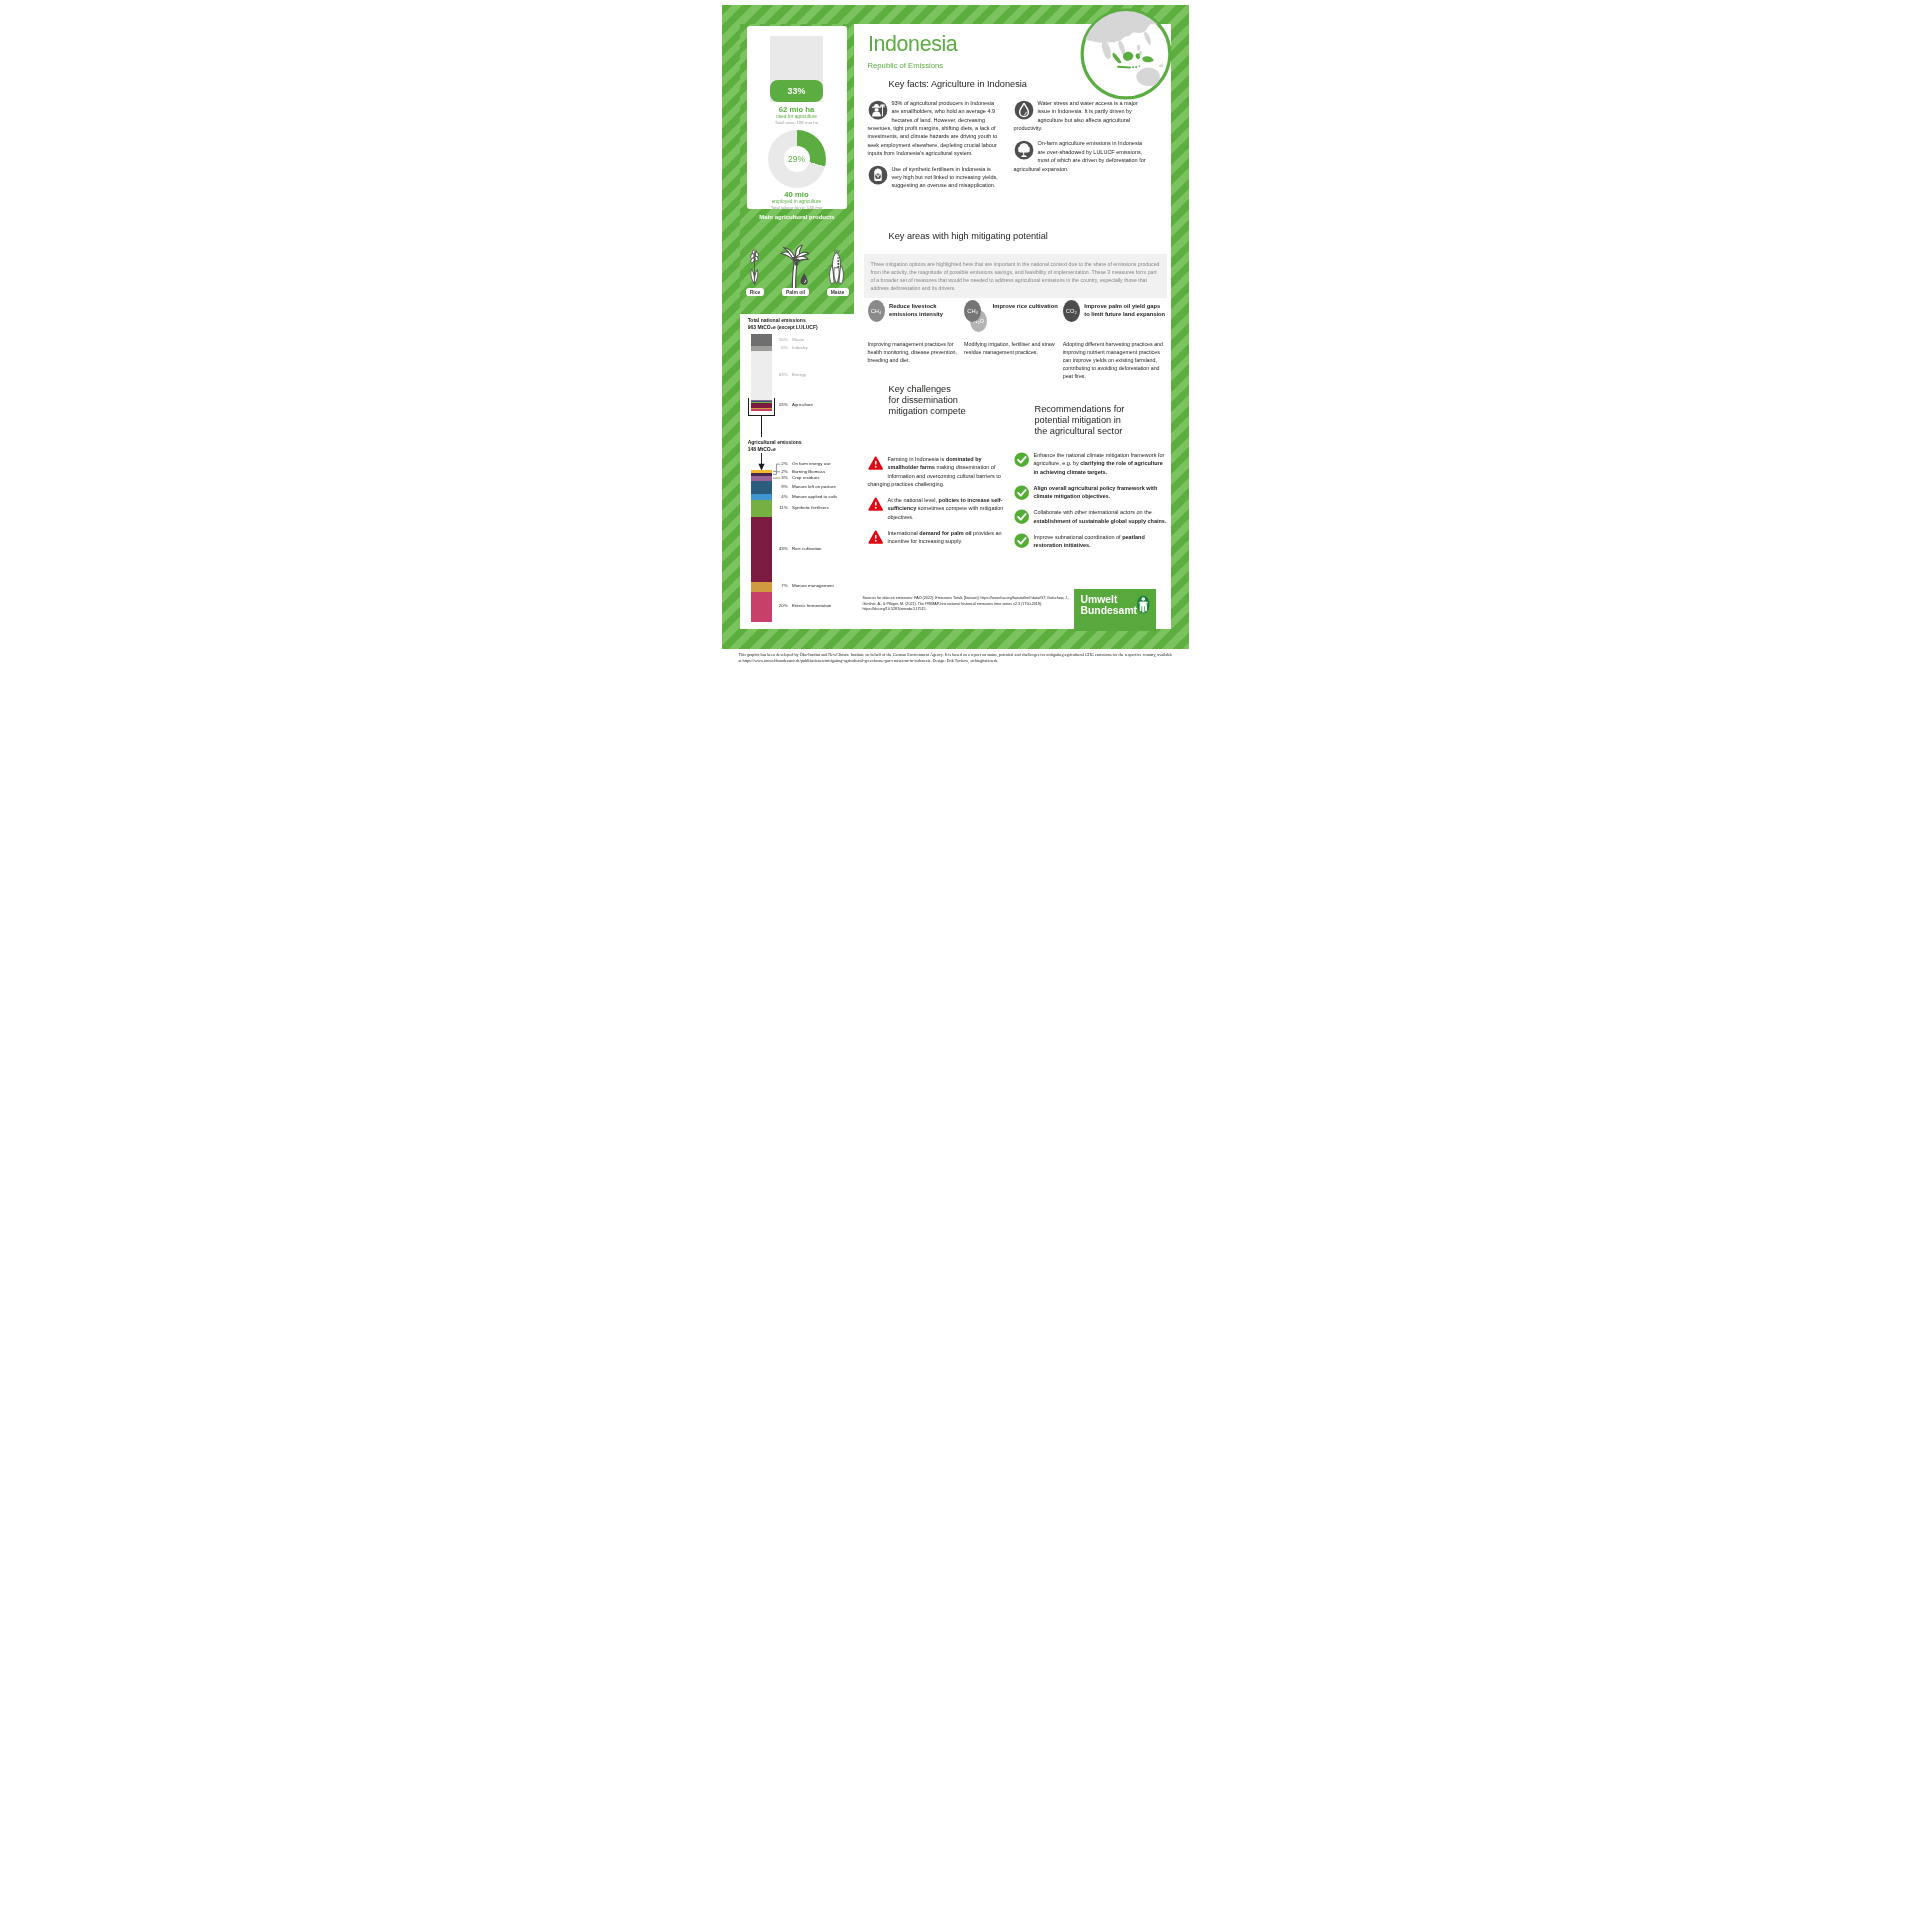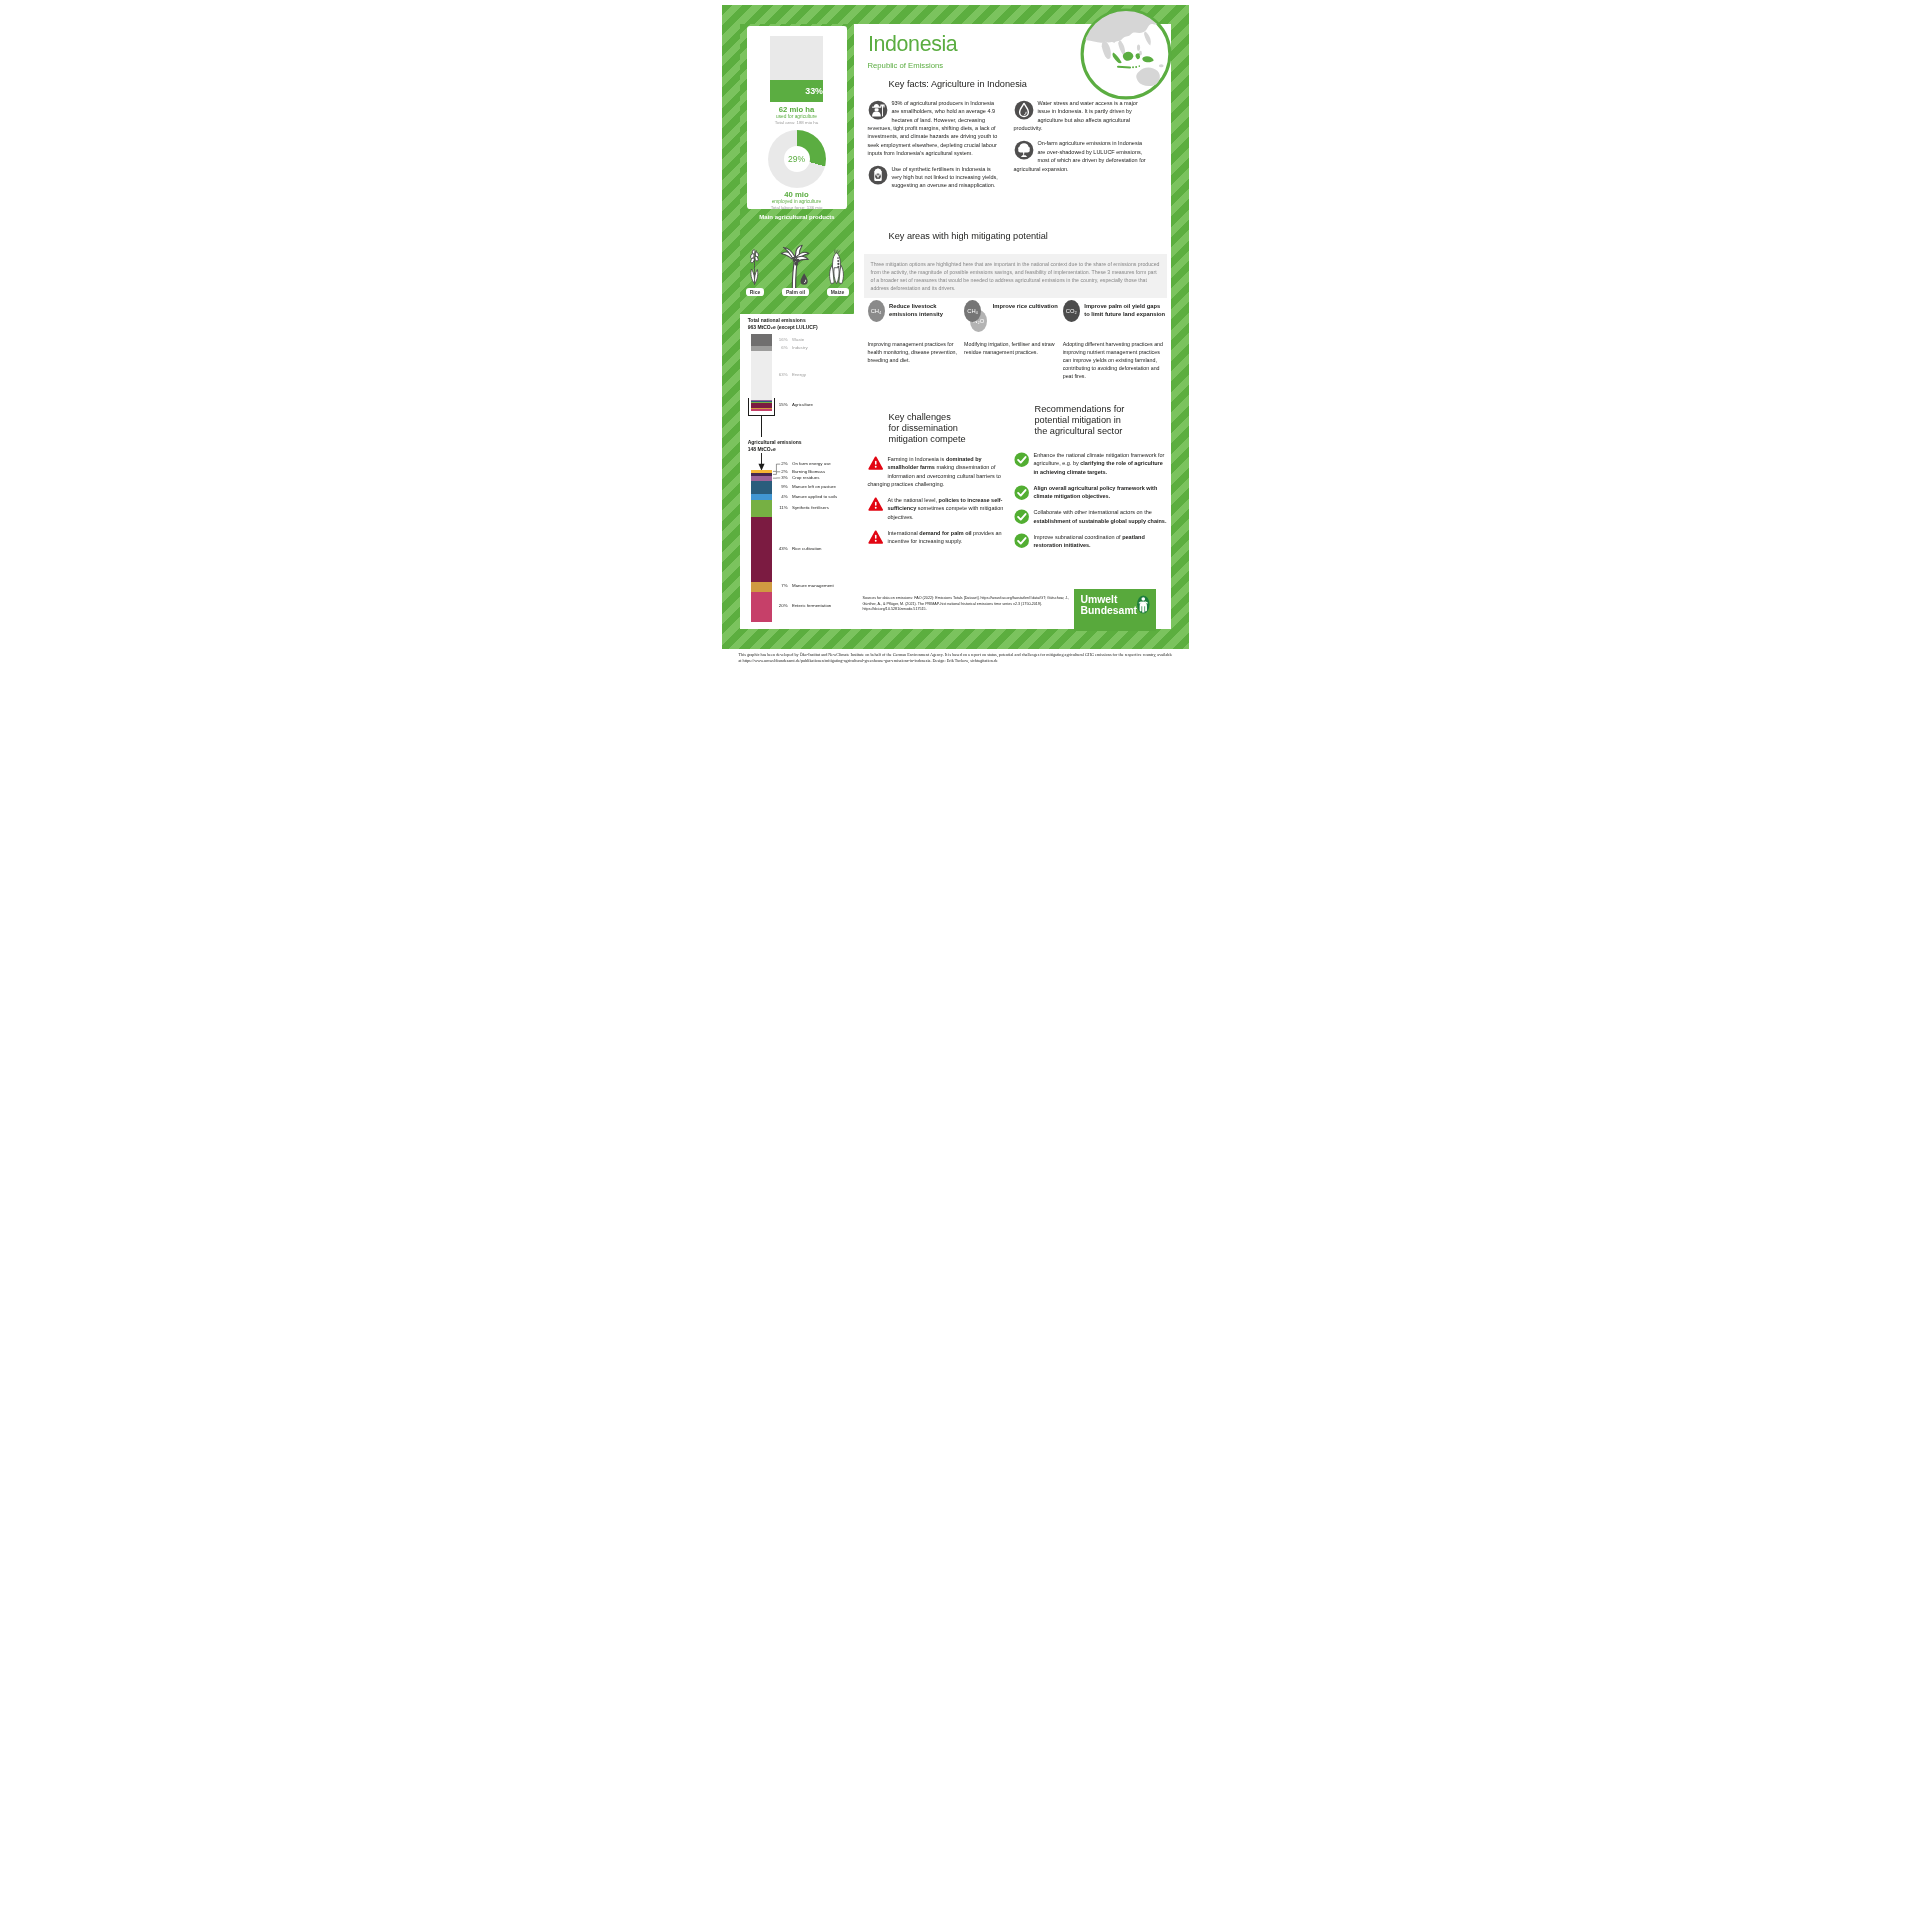--- a/index.html
+++ b/index.html
@@ -13,21 +13,21 @@
   }
   .white-main { position:absolute; left:23.5px; top:23.5px; width:431px; height:605px; background:#fff; }
   .left-panel {
     position:absolute; left:23.5px; top:23.5px; width:114px; height:290px;
     background:repeating-linear-gradient(135deg,#5cae3f 0 7.3px,#7bc35e 7.3px 14.6px);
   }
 
   
   .stats-card { position:absolute; left:30px; top:26px; width:100px; height:183px; background:#fff; border-radius:3.1px; text-align:center; }
   .bar33 { width:53px; height:66px; margin:10px auto 3.1px auto; background:#e9e9e9; position:relative; }
-  .bar33-fill { position:absolute; left:0; bottom:0; width:100%; background:#5bad41; display:flex; align-items:center; justify-content:flex-end; }
+  .bar33-fill { position:absolute; left:0; bottom:0; width:100%; background:#5bad41; display:flex; align-items:center; justify-content:center;border-radius:8px; }
   .bar33-fill span { color:#fff; font-size:8.9px; font-weight:bold; }
   .big-green { color:#5bad41; font-size:7.7px; font-weight:bold; line-height:1.2; }
   .sub-green { color:#5bad41; font-size:4.8px; line-height:1.25; }
   .sub-grey  { color:#9d9d9c; font-size:4.4px; line-height:1.3; margin-bottom:3.1px; }
   .donut { position:relative; width:58px; height:58px; margin:3.9px auto 2.3px auto; border-radius:50%; }
   .donut-hole { position:absolute; left:16px; top:16px; width:26px; height:26px; background:#fff; border-radius:50%; display:flex; align-items:center; justify-content:center; }
   .donut-hole span { color:#5bad41; font-size:8.5px; }
 
   
   .products-title { position:absolute; left:23.5px; top:214px; width:114px; text-align:center; color:#fff; font-size:6px; font-weight:bold; }
@@ -60,21 +60,21 @@
   .mit-heading { position:absolute; left:151px; top:231px; }
   .grey-box { position:absolute; left:147px; top:254px; width:303px; background:#f1f1f1; padding:5.8px 7px; font-size:5.2px; line-height:1.55; color:#878787; }
   .options { position:absolute; left:151px; top:300px; width:299px; display:grid; grid-template-columns:92px 94px 104px; column-gap:4.6px; }
   .opt-head { display:flex; gap:4.6px; min-height:38px; align-items:flex-start; }
   .opt-title { font-weight:bold; font-size:5.8px; line-height:1.45; padding-top:1.5px; }
   .badge { width:17px; height:22.3px; border-radius:50%; color:#fff; display:flex; align-items:center; justify-content:center; font-size:5.8px; flex:none; }
   .badge2 { position:relative; width:24px; height:32px; flex:none; }
   .badge2 .b1 { position:absolute; left:0; top:0; z-index:2; }
   .badge2 .b2 { position:absolute; left:6.2px; top:10px; z-index:1; }
   .opt-body { font-size:5.3px; line-height:1.55; margin-top:1.5px; }
-  .chal-heading { position:absolute; left:151px; top:412px; width:127px; }
+  .chal-heading { position:absolute; left:151px; top:384px; width:127px; }
   .recs-heading { position:absolute; left:297px; top:404px; width:154px; }
   .list { position:absolute; width:136px; }
   .chal-list { left:151px; top:455px; }
   .recs-list { left:297px; top:451px; width:154px; }
   .litem { margin-bottom:7.7px; font-size:5.5px; line-height:1.52; }
   .litem .licon { float:left; margin:0.8px 4.6px 1.5px 0; }
   .sources { position:absolute; left:146px; top:596px; width:211px; font-size:3.7px; line-height:1.55; color:#1d1d1b; }
   .logo-box { position:absolute; left:357px; top:589px; width:82px; height:42px; background:#58a93c; color:#fff; padding:5.8px 0 0 7px; }
   .logo-box .lt { font-size:10.4px; font-weight:bold; line-height:1.05; }
   .logo-fig { position:absolute; right:5.4px; top:5.4px; }

